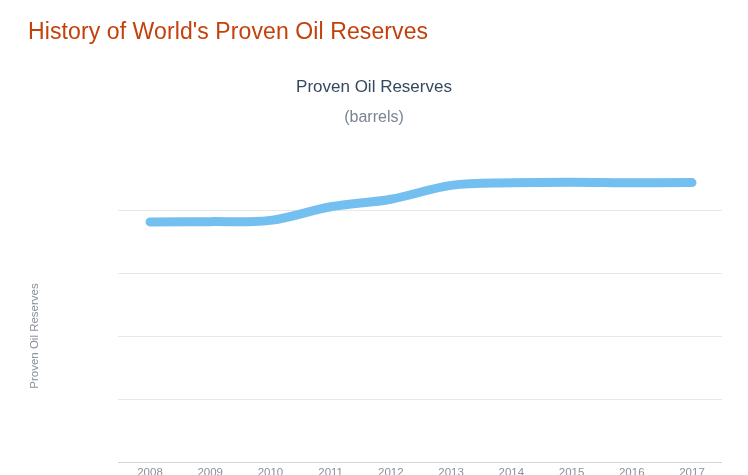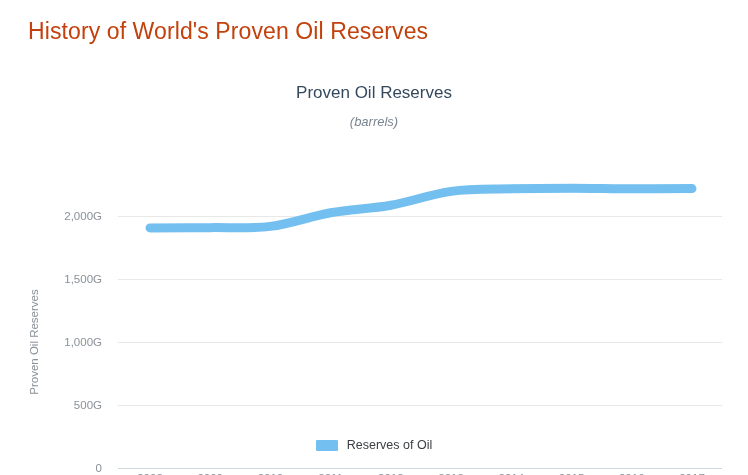--- a/index.html
+++ b/index.html
@@ -21,44 +21,43 @@
     top: 18px;
     font-size: 23px;
     font-weight: 400;
     color: #c2410c;
     letter-spacing: 0.1px;
     white-space: nowrap;
   }
   #chart-card {
     position: absolute;
     left: 0;
-    top: 70px;
+    top: 64px;
     width: 664px;
     height: 405px;
   }
   #chart-title {
     position: absolute;
     left: 0;
     top: 13px;
     width: 748px;
     text-align: center;
     font-size: 17px;
     font-weight: 400;
     color: #34495e;
   }
   #chart-subtitle {
     position: absolute;
     left: 0;
     top: 44px;
     width: 748px;
     text-align: center;
-    font-size: 13px;
+    font-size: 16px;
     font-weight: 400;
     color: #7a8590;
-    font-style: italic;
   }
   
   #plot-area {
     position: absolute;
     left: 118px;
     top: 146px;
     width: 604px;
     height: 252px;
   }
   .gridline {
@@ -148,27 +147,20 @@
 
 <div id="page-title">History of World's Proven Oil Reserves</div>
 
 <div id="chart-card">
 
   <div id="chart-title">Proven Oil Reserves</div>
   <div id="chart-subtitle">(barrels)</div>
 
   <div id="y-axis-title">Proven Oil Reserves</div>
 
-  <div id="y-labels">
-      <div class="ylab" style="top: 0px;">2,000G</div>
-      <div class="ylab" style="top: 63px;">1,500G</div>
-      <div class="ylab" style="top: 126px;">1,000G</div>
-      <div class="ylab" style="top: 189px;">500G</div>
-      <div class="ylab" style="top: 252px;">0</div>
-    </div>
 
   <div id="plot-area">
       <div class="gridline" style="top: 0px;"></div>
       <div class="gridline" style="top: 63px;"></div>
       <div class="gridline" style="top: 126px;"></div>
       <div class="gridline" style="top: 189px;"></div>
       <div class="gridline baseline" style="top: 252px;"></div>
     </div>
 
   <svg id="series-svg" viewBox="0 0 748 405" preserveAspectRatio="none" aria-hidden="true">
@@ -181,18 +173,14 @@
       <div class="xlab" style="left: 270.444px;">2010</div>
       <div class="xlab" style="left: 330.667px;">2011</div>
       <div class="xlab" style="left: 390.889px;">2012</div>
       <div class="xlab" style="left: 451.111px;">2013</div>
       <div class="xlab" style="left: 511.333px;">2014</div>
       <div class="xlab" style="left: 571.556px;">2015</div>
       <div class="xlab" style="left: 631.778px;">2016</div>
       <div class="xlab" style="left: 692px;">2017</div>
     </div>
 
-  <div id="legend">
-    <span id="legend-swatch" style="background: rgb(114, 191, 240);"></span>
-    <span id="legend-label">Reserves of Oil</span>
-  </div>
 
 </div>
 
 </body></html>

